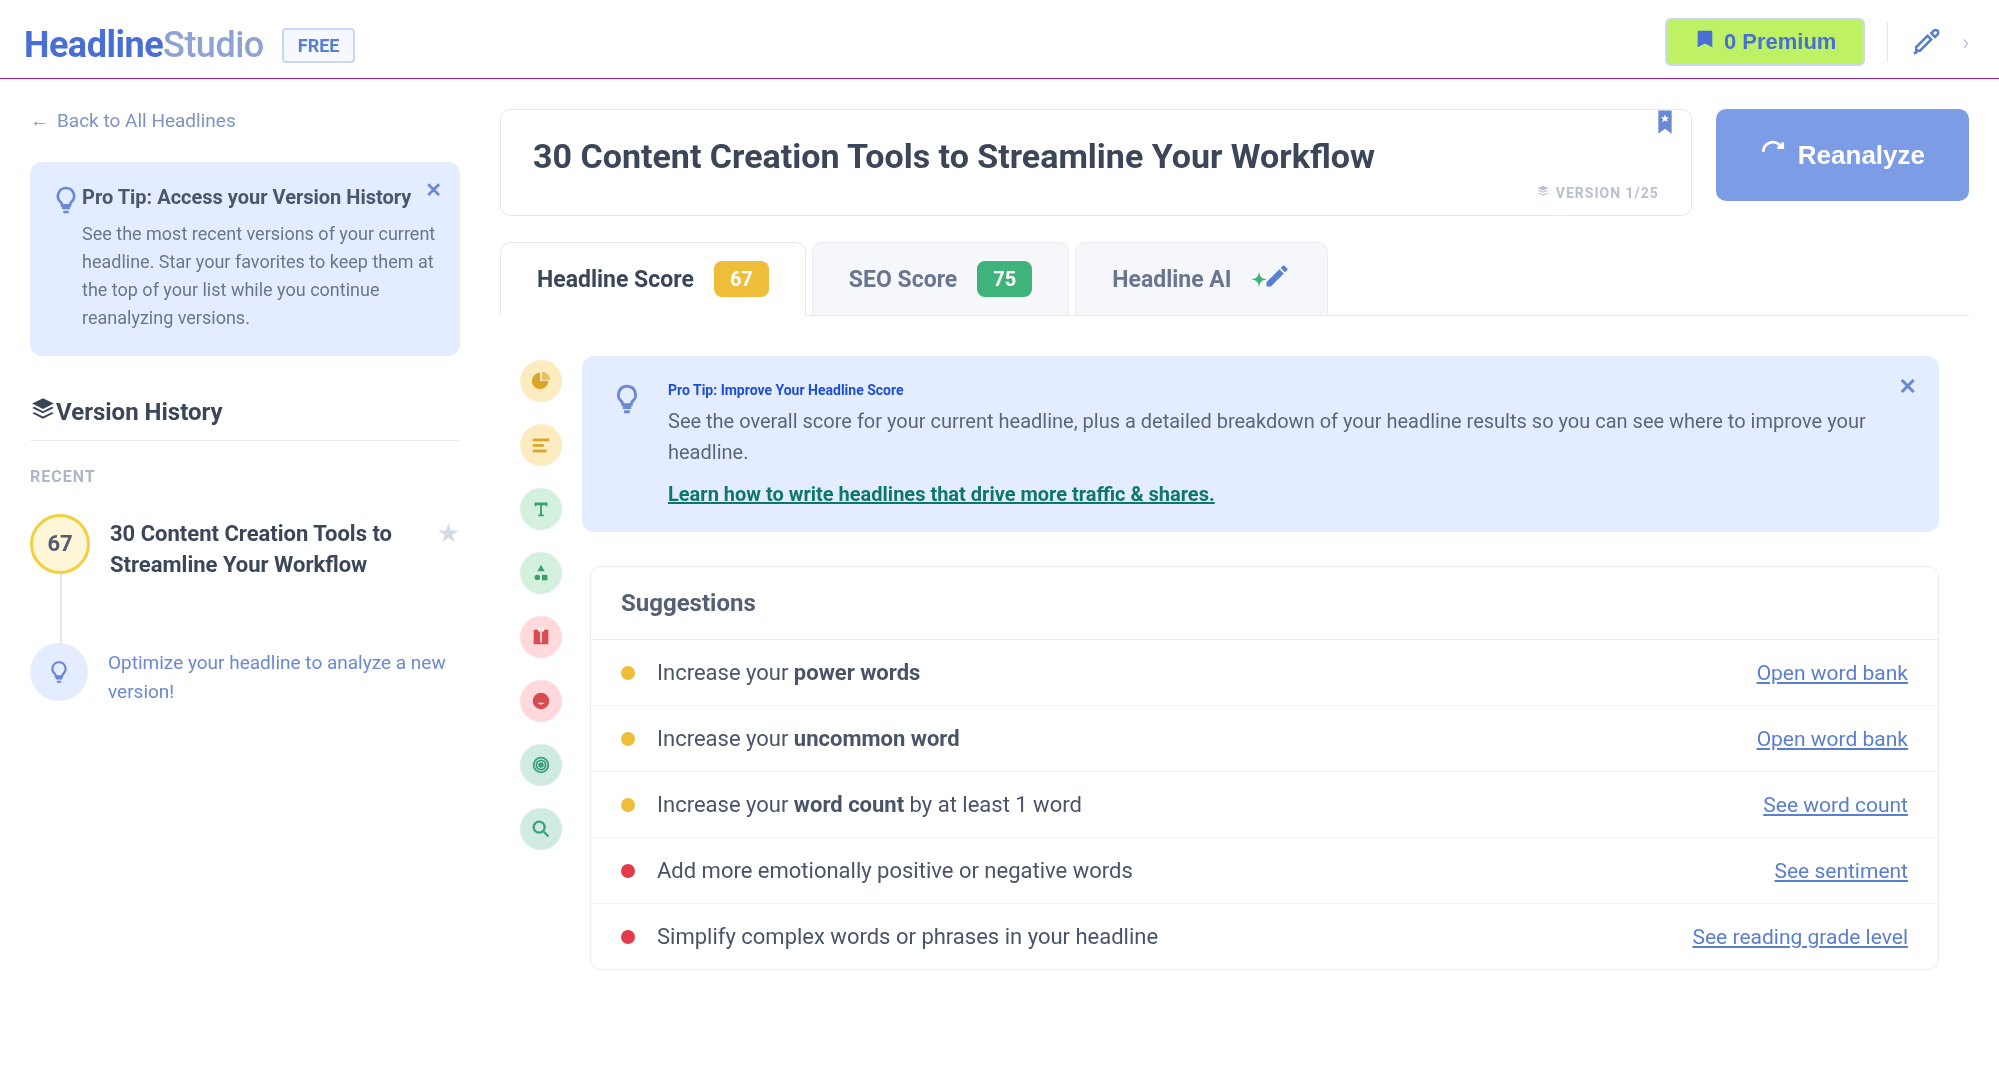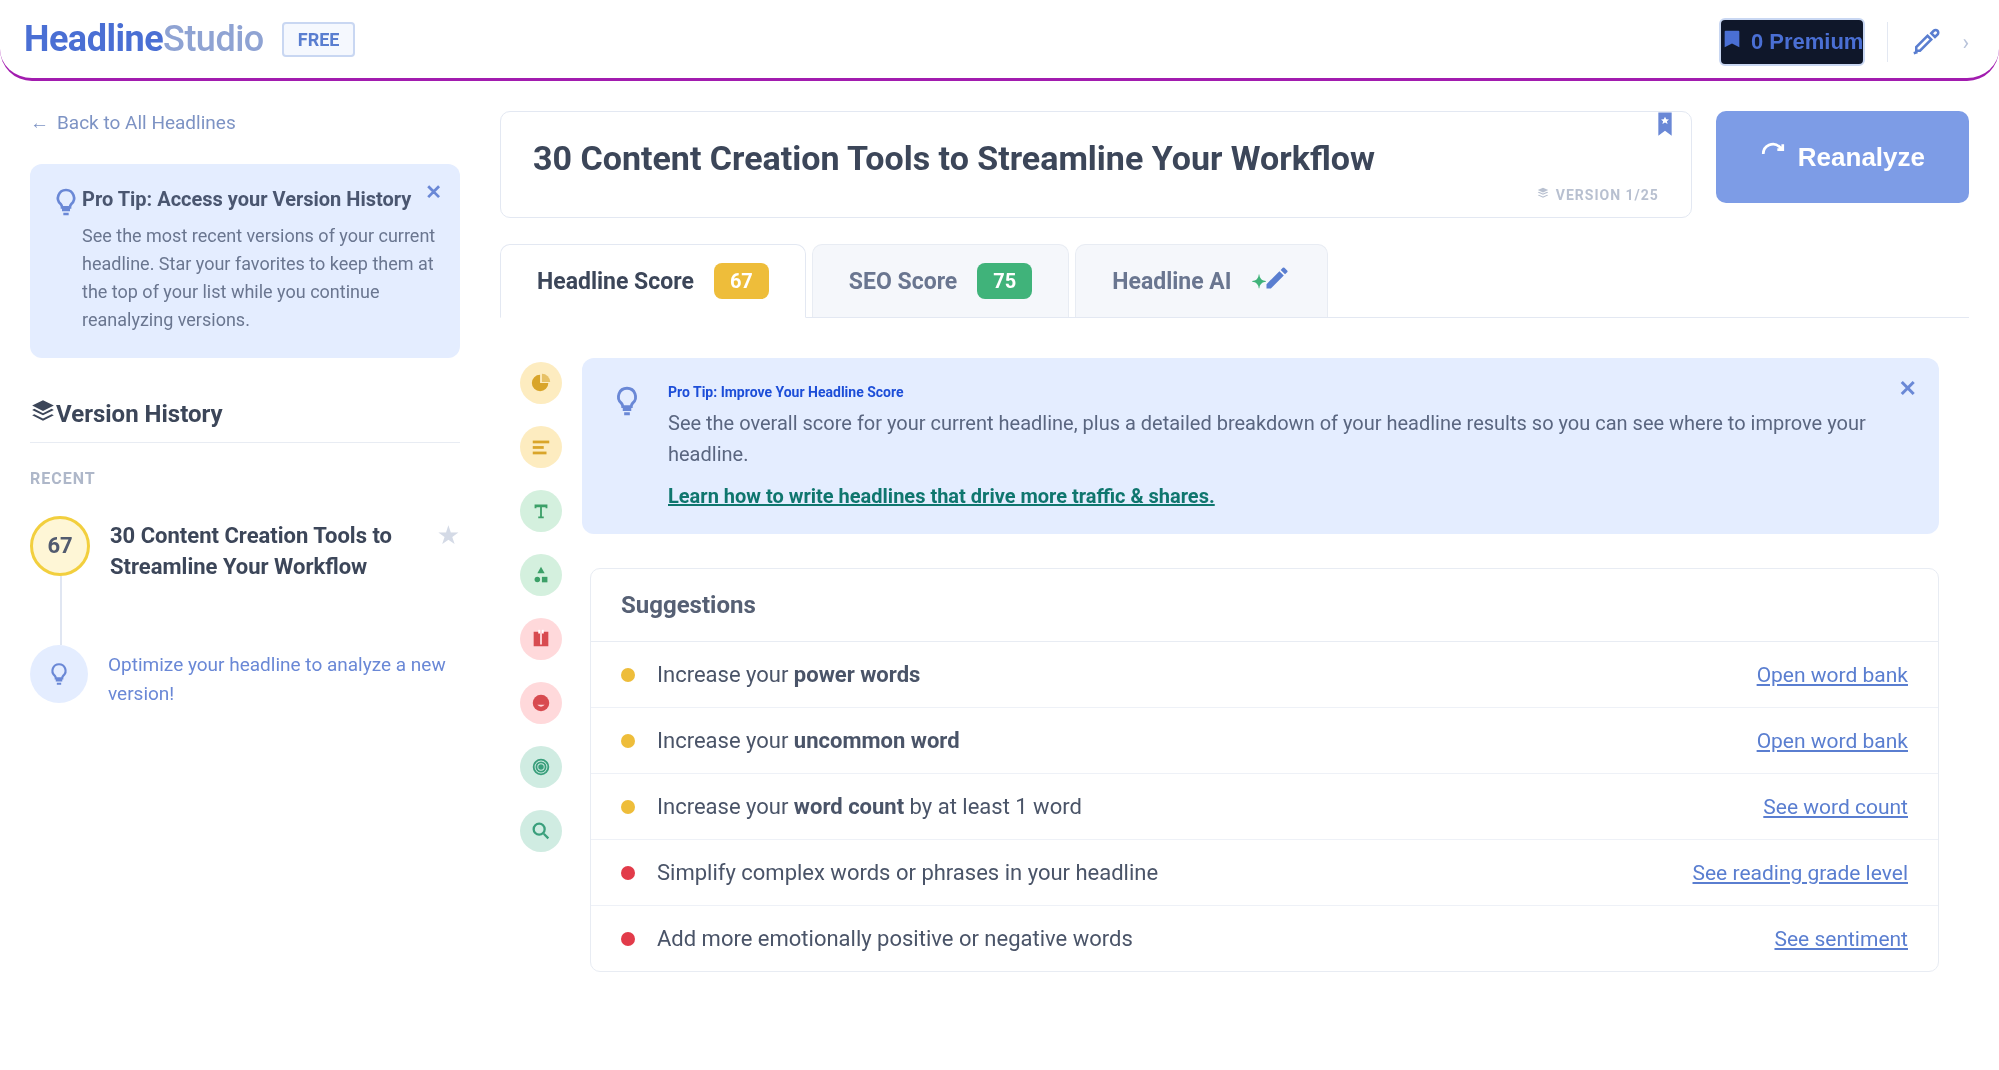--- a/index.html
+++ b/index.html
@@ -5,39 +5,38 @@
   * { box-sizing: border-box; margin: 0; padding: 0; }
   body {
     font-family: -apple-system, BlinkMacSystemFont, "Segoe UI", Roboto, Helvetica, Arial, sans-serif;
     background: #fff;
     color: #333;
     font-size: 14px;
   }
   .app { display: flex; flex-direction: column; width: 1999px; height: 1070px; }
   
   .header {
-    display: flex; align-items: flex-start; justify-content: space-between;
+    display: flex; align-items: flex-end; justify-content: space-between;
     padding: 18px 30px 12px 24px;
-    border-bottom: 3px solid #a21caf;
-    border-radius: 32px;
+    border-bottom: 1px solid #a21caf;
   }
   .brand { display: flex; align-items: center; gap: 18px; }
   .logo { font-size: 36px; font-weight: 700; color: #4a6fd4; letter-spacing: -0.5px; }
   .logo .light { color: #8fa3d3; font-weight: 500; }
   .free-badge {
     border: 2px solid #c9d7f2; color: #5a7ed0;
     padding: 5px 14px; font-weight: 700; font-size: 18px;
     border-radius: 4px; background: #f5f8fe;
   }
   .header-right { display: flex; align-items: center; gap: 22px; }
   .premium-btn {
     display: flex; align-items: center; gap: 8px;
     border: 2px solid #c9d7f2; color: #4a6fd4;
-    padding: 8px 0; font-weight: 700; font-size: 22px;
-    border-radius: 6px; background: #0f172a; cursor: pointer;
+    padding: 8px 27px; font-weight: 700; font-size: 22px;
+    border-radius: 6px; background: #bef264; cursor: pointer;
   }
   .premium-btn svg { width: 22px; height: 22px; fill: #4a6fd4; }
   .divider-v { width: 1px; height: 40px; background: #e3e8f2; }
   .tools-icon { color: #5a7ed0; cursor: pointer; display:flex; align-items:center; }
   .tools-icon svg { width: 30px; height: 30px; }
   .chevron-right { color: #b8c3da; font-size: 22px; cursor: pointer; }
   
   .body { display: flex; flex: 1; overflow: hidden; }
   .sidebar { width: 490px; padding: 30px 30px 0 30px; }
   .back-link { color: #7d93c4; font-size: 19px; cursor: pointer; display:flex; align-items:center; gap:8px; margin-bottom: 30px;}
@@ -353,27 +352,27 @@
                   <span class="suggestion-text" data-interactable="false">Increase your <strong>uncommon word</strong></span>
                   <a class="suggestion-link" data-interactable="true">Open word bank</a>
                 </div>
                 <div class="suggestion-row" data-interactable="false">
                   <span class="dot y" data-interactable="false"></span>
                   <span class="suggestion-text" data-interactable="false">Increase your <strong>word count</strong> by at least 1 word</span>
                   <a class="suggestion-link" data-interactable="true">See word count</a>
                 </div>
                 <div class="suggestion-row" data-interactable="false">
                   <span class="dot r" data-interactable="false"></span>
+                  <span class="suggestion-text" data-interactable="false">Add more emotionally positive or negative words</span>
+                  <a class="suggestion-link" data-interactable="true">See sentiment</a>
+                </div>
+                <div class="suggestion-row" data-interactable="false">
+                  <span class="dot r" data-interactable="false"></span>
                   <span class="suggestion-text" data-interactable="false">Simplify complex words or phrases in your headline</span>
                   <a class="suggestion-link" data-interactable="true">See reading grade level</a>
-                </div>
-                <div class="suggestion-row" data-interactable="false">
-                  <span class="dot r" data-interactable="false"></span>
-                  <span class="suggestion-text" data-interactable="false">Add more emotionally positive or negative words</span>
-                  <a class="suggestion-link" data-interactable="true">See sentiment</a>
                 </div>
               </div>
           </div>
         </div>
       </div>
     </div>
   </div>
 </div>
 
 </body></html>

